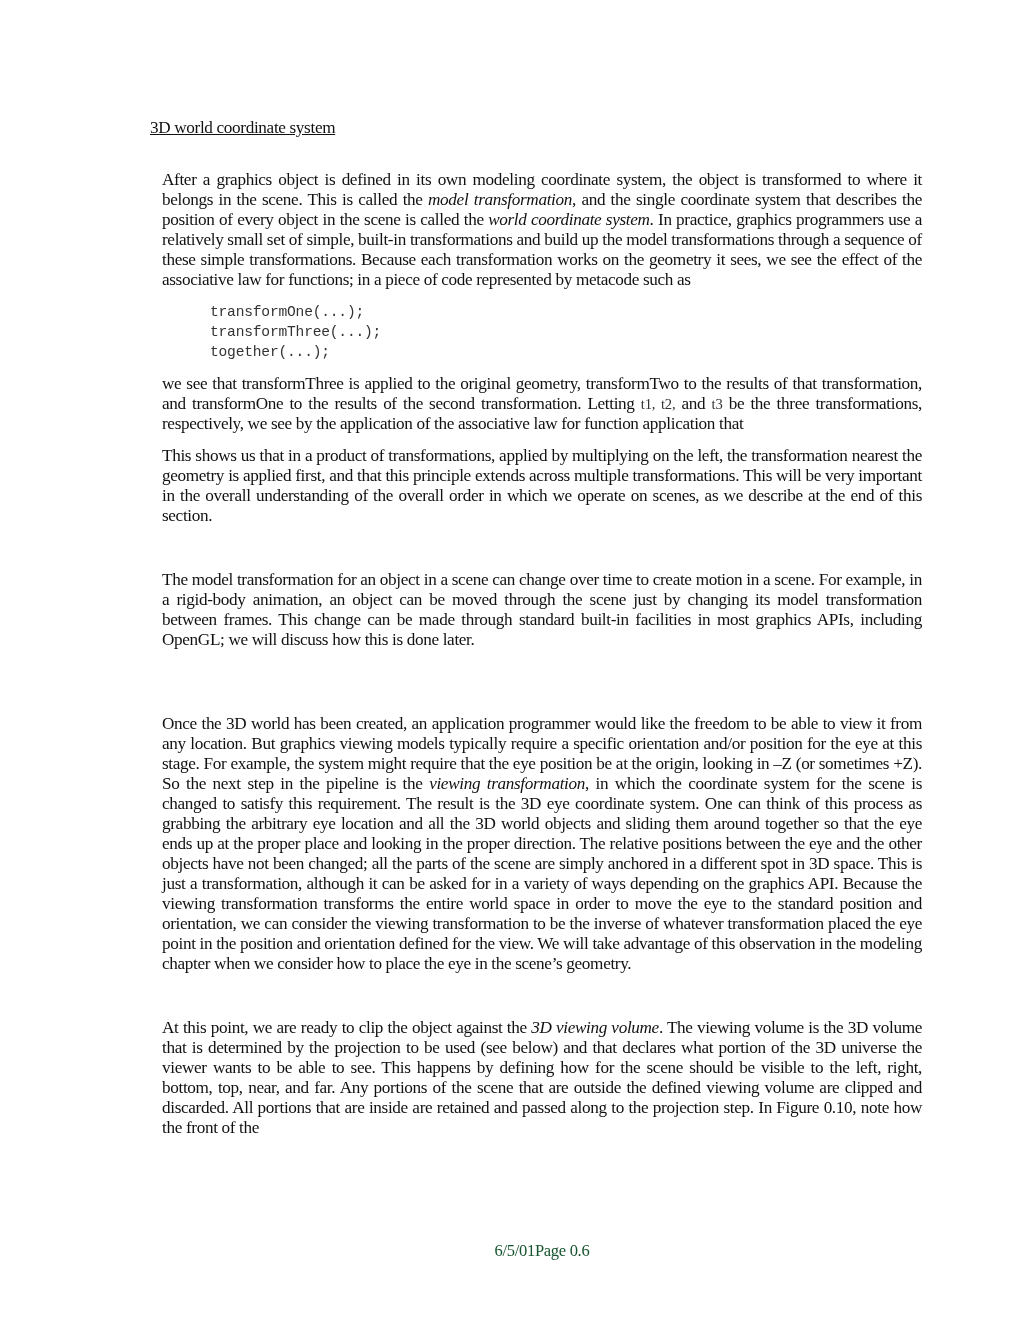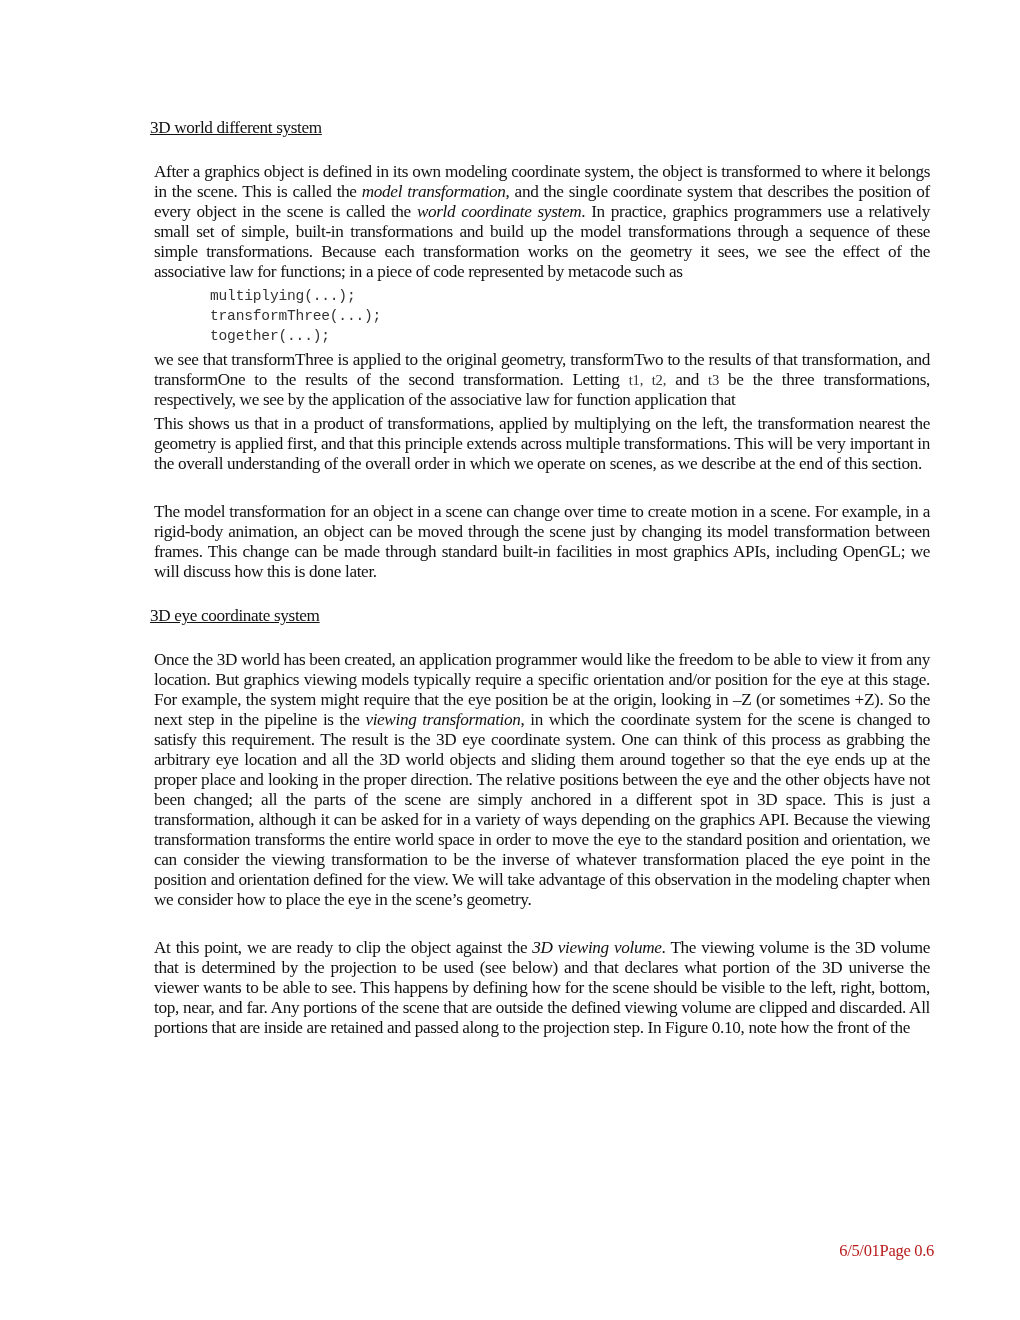--- a/index.html
+++ b/index.html
@@ -3,50 +3,49 @@
   <meta charset="utf-8">
   <style>
     html, body { margin: 0; padding: 0; background: #ffffff; }
     body { width: 1020px; height: 1320px; position: relative; overflow: hidden; }
     .page {
       position: absolute; left: 150px; top: 118px; width: 784px;
       font-family: "Liberation Serif", serif; font-size: 17.2px; line-height: 20px;
       color: #111; letter-spacing: -0.35px;
     }
     .heading { text-decoration: underline; margin: 0; padding: 0; }
-    .para { margin: 4px; text-align: justify; text-align-last: left; }
+    .para { margin: 12px; text-align: justify; text-align-last: left; }
     .gap { height: 20px; }
     .code {
       font-family: "Liberation Mono", monospace; font-size: 14.6px; color: #333;
       letter-spacing: -0.2px; line-height: 20px; margin: 0 0 0 60px; white-space: pre;
     }
     .ic { font-family: Liberation Serif, serif; font-size: 14.6px; color: #333; letter-spacing: -0.2px; }
     em { font-style: italic; }
     .footer {
       position: absolute; left: 150px; width: 784px; top: 1241px;
-      font-family: "Liberation Serif", serif; font-size: 16.5px; color: #b91c1c;
-      display: flex; justify-content: flex-end; letter-spacing: -0.3px;
+      font-family: "Liberation Serif", serif; font-size: 16.5px; color: #14532d;
+      display: flex; justify-content: center; letter-spacing: -0.3px;
     }
   </style>
 </head>
 <body>
 
 <div class="page">
-  <p class="heading">3D world different system</p>
+  <p class="heading">3D world coordinate system</p>
   <div class="gap"></div>
   <p class="para"><span>After a graphics object is defined in its own modeling coordinate system, the object is transformed to where it belongs in the scene.  This is called the </span><em>model transformation</em><span>, and the single coordinate system that describes the position of every object in the scene is called the </span><em>world coordinate system</em><span>.  In practice, graphics programmers use a relatively small set of simple, built-in transformations and build up the model transformations through a sequence of these simple transformations.  Because each transformation works on the geometry it sees, we see the effect of the associative law for functions; in a piece of code represented by metacode such as</span></p>
-  <div class="code">multiplying(...);</div>
+  <div class="code">transformOne(...);</div>
   <div class="code">transformThree(...);</div>
   <div class="code">together(...);</div>
   <p class="para"><span>we see that transformThree is applied to the original geometry, transformTwo to the results of that transformation, and transformOne to the results of the second transformation.  Letting </span><span class="ic">t1, t2,</span><span> and </span><span class="ic">t3</span><span> be the three transformations, respectively, we see by the application of the associative law for function application that</span></p>
   <p class="para">This shows us that in a product of transformations, applied by multiplying on the left, the transformation nearest the geometry is applied first, and that this principle extends across multiple transformations.  This will be very important in the overall understanding of the overall order in which we operate on scenes, as we describe at the end of this section.</p>
   <div class="gap"></div>
   <p class="para">The model transformation for an object in a scene can change over time to create motion in a scene.  For example, in a rigid-body animation, an object can be moved through the scene just by changing its model transformation between frames.  This change can be made through standard built-in facilities in most graphics APIs, including OpenGL; we will discuss how this is done later.</p>
   <div class="gap"></div>
-  <p class="heading">3D eye coordinate system</p>
   <div class="gap"></div>
   <p class="para"><span>Once the 3D world has been created, an application programmer would like the freedom to be able to view it from any location.  But graphics viewing models typically require a specific orientation and/or position for the eye at this stage.  For example, the system might require that the eye position be at the origin, looking in –Z (or sometimes +Z).  So the next step in the pipeline is the </span><em>viewing transformation</em><span>, in which the coordinate system for the scene is changed to satisfy this requirement.  The result is the 3D eye coordinate system.  One can think of this process as grabbing the arbitrary eye location and all the 3D world objects and sliding them around together so that the eye ends up at the proper place and looking in the proper direction.  The relative positions between the eye and the other objects have not been changed; all the parts of the scene are simply anchored in a different spot in 3D space.  This is just a transformation, although it can be asked for in a variety of ways depending on the graphics API.  Because the viewing transformation transforms the entire world space in order to move the eye to the standard position and orientation, we can consider the viewing transformation to be the inverse of whatever transformation placed the eye point in the position and orientation defined for the view.  We will take advantage of this observation in the modeling chapter when we consider how to place the eye in the scene’s geometry.</span></p>
   <div class="gap"></div>
   <p class="para"><span>At this point, we are ready to clip the object against the </span><em>3D viewing volume</em><span>.  The viewing volume is the 3D volume that is determined by the projection to be used (see below) and that declares what portion of the 3D universe the viewer wants to be able to see.  This happens by defining how for the scene should be visible to the left, right, bottom, top, near, and far.  Any portions of the scene that are outside the defined viewing volume are clipped and discarded.  All portions that are inside are retained and passed along to the projection step.  In Figure 0.10, note how the front of the</span></p>
 </div>
 
 <div class="footer">
   <span>6/5/01</span>
   <span>Page 0.6</span>
 </div>

